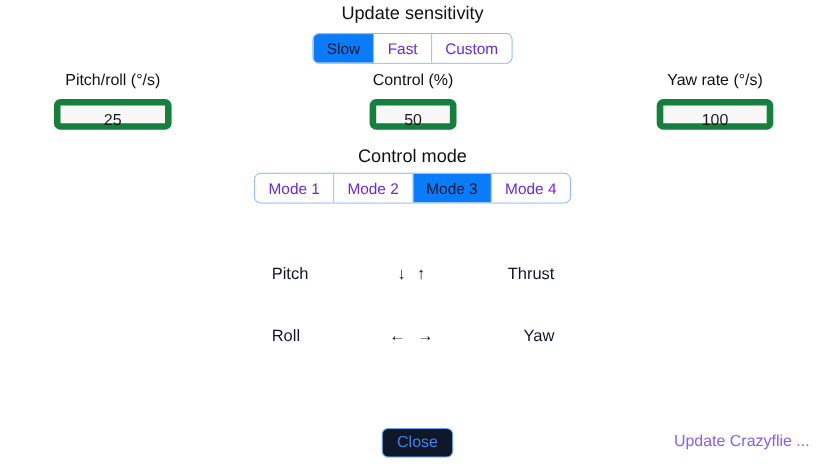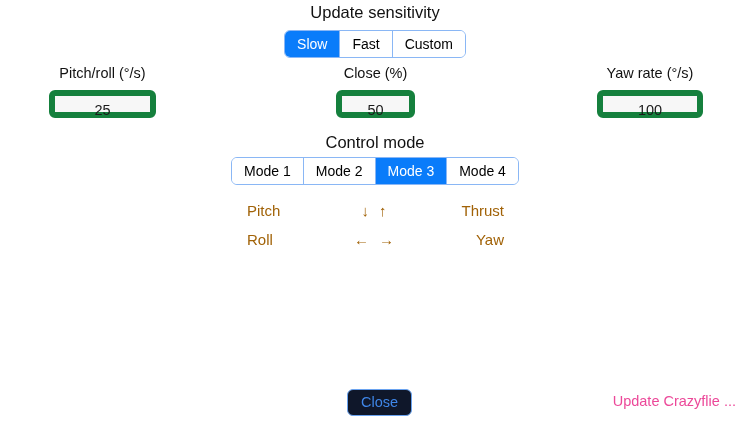--- a/index.html
+++ b/index.html
@@ -35,35 +35,35 @@
   .segmented {
     display: inline-flex;
     border: 1px solid #8ab7f5;
     border-radius: 6px;
     overflow: hidden;
     background: #ffffff;
     box-sizing: border-box;
   }
   .segment {
     font-size: 14px;
-    color: #000000;
+    color: #6d28d9;
     background: #ffffff;
     padding: 0 12px;
     height: 26px;
     line-height: 26px;
     text-align: center;
     border-right: 1px solid #8ab7f5;
     box-sizing: border-box;
     white-space: nowrap;
     cursor: default;
   }
   .segment:last-child { border-right: none; }
   .segment.selected {
     background: #0a7cfa;
-    color: #ffffff;
+    color: #0f172a;
   }
 
   
   .value-box {
     background: #f7f7f7;
     border: 6px solid #15803d;
     border-radius: 6px;
     height: 28px;
     line-height: 28px;
     font-size: 14.5px;
@@ -82,46 +82,47 @@
   #col-center { left: 336px; top: 66px; width: 79px;  }
   #col-right  { left: 597px; top: 66px; width: 106px; }
   .col .field-label { margin-bottom: 9px; }
 
   #mode-heading { left: 0; right: 0; top: 134px; }
   #mode-control-wrap { left: 0; right: 0; top: 157px; text-align: center; }
 
   #mapping { left: 247px; top: 202px; width: 257px; }
   .map-row {
     display: flex;
-    align-items: flex-start;
+    align-items: flex-end;
     justify-content: space-between;
     height: 29px;
     font-size: 15px;
-    color: #a16207;
+    color: #0f172a;
+    margin-top: 27px;
   }
   .map-left   { text-align: left;   width: 33%; }
   .map-arrows { text-align: center; width: 34%; letter-spacing: 3px; }
   .map-right  { text-align: right;  width: 33%; }
 
   #close-button {
     left: 347px;
     top: 389px;
     border: 1px solid #6aa3f0;
     border-radius: 6px;
     background: #0f172a;
     color: #3f86e8;
     font-size: 14.5px;
     padding: 4px 13px;
     line-height: 1.15;
     cursor: default;
   }
   #update-link {
     right: 14px;
     top: 393px;
-    color: #ec4899;
+    color: #8b5cf6;
     font-size: 14.5px;
     text-decoration: none;
     cursor: default;
     margin-left: 21px;
   }
 </style>
 </head>
 <body>
 
 <div class="abs heading" id="sensitivity-heading">Update sensitivity</div>
@@ -133,21 +134,21 @@
       <div class="segment">Custom</div>
     </div>
 </div>
 
 <div class="abs col" id="col-left">
   <div class="field-label">Pitch/roll (°/s)</div>
   <div class="value-box">25</div>
 </div>
 
 <div class="abs col" id="col-center">
-  <div class="field-label">Close (%)</div>
+  <div class="field-label">Control (%)</div>
   <div class="value-box">50</div>
 </div>
 
 <div class="abs col" id="col-right">
   <div class="field-label">Yaw rate (°/s)</div>
   <div class="value-box">100</div>
 </div>
 
 <div class="abs heading" id="mode-heading">Control mode</div>
 

